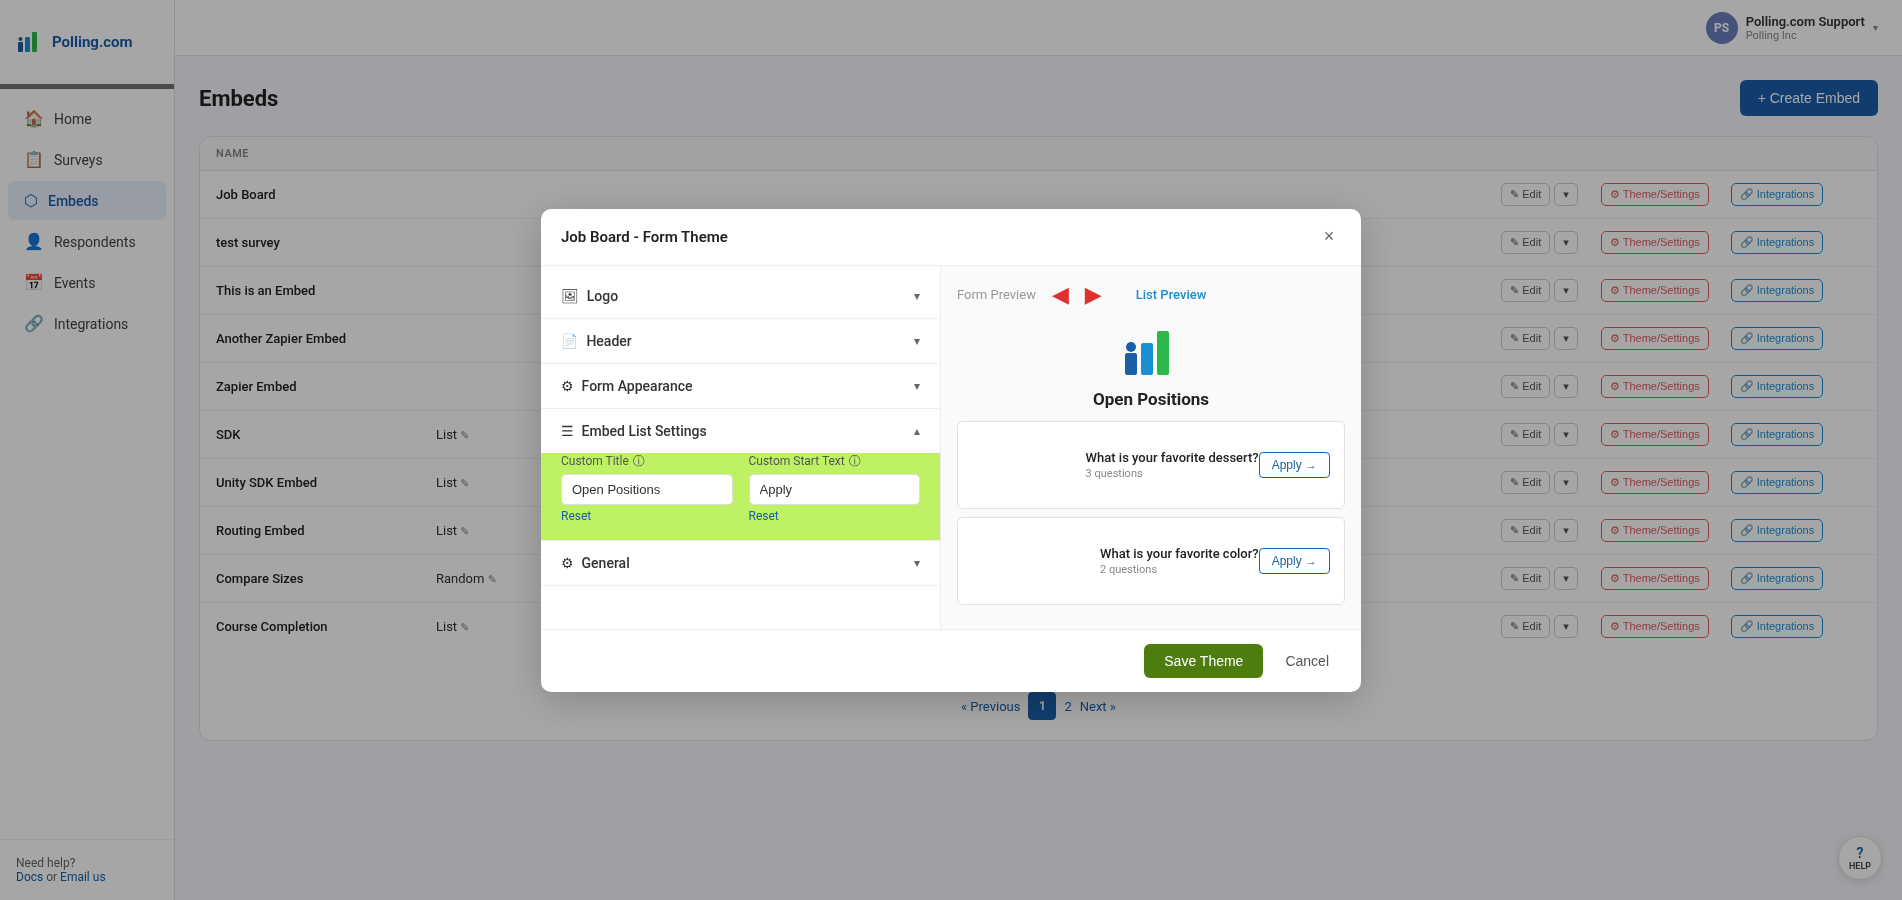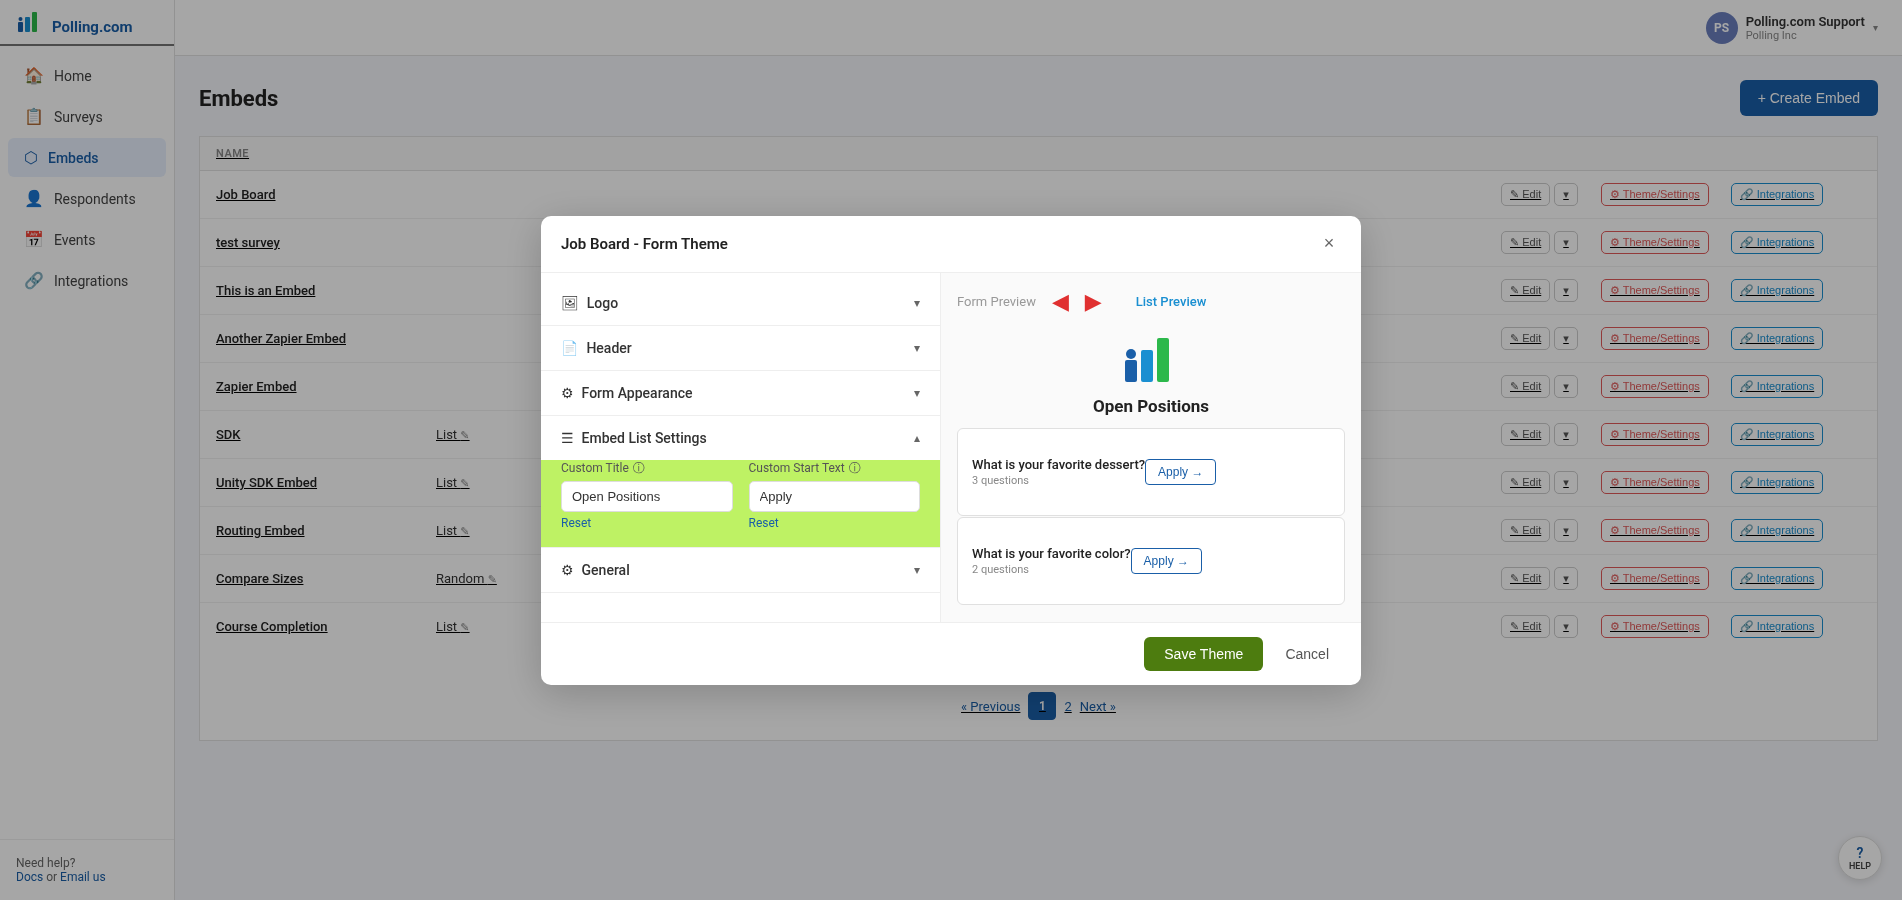--- a/index.html
+++ b/index.html
@@ -1,20 +1,20 @@
 <!DOCTYPE html>
 <html><head>
   <meta charset="utf-8">
   <style>
     * { box-sizing: border-box; margin: 0; padding: 0; }
     body { font-family: -apple-system, BlinkMacSystemFont, 'Segoe UI', Roboto, sans-serif; background: #f0f0f0; display: flex; height: 900px; overflow: hidden; }
 
     
     .sidebar { width: 175px; background: #fff; border-right: 1px solid #e0e0e0; display: flex; flex-direction: column; flex-shrink: 0; }
-    .sidebar-logo { display: flex; align-items: flex-end; gap: 8px; padding: 8px 16px; border-bottom: 2px solid #737373; }
+    .sidebar-logo { display: flex; align-items: center; gap: 8px; padding: 28px 16px; border-bottom: 5px solid #737373; }
     .sidebar-logo-icon { width: 28px; height: 28px; }
     .sidebar-logo-text { font-size: 15px; font-weight: 700; color: #1a5fa8; }
     .sidebar-nav { flex: 1; padding: 8px 0; }
     .nav-item { display: flex; align-items: center; gap: 10px; padding: 10px 16px; cursor: pointer; font-size: 14px; color: #444; border-radius: 6px; margin: 2px 8px; }
     .nav-item.active { background: #e8f0fe; color: #1a5fa8; font-weight: 500; }
     .nav-item-icon { font-size: 16px; color: #666; }
     .nav-item.active .nav-item-icon { color: #1a5fa8; }
     .sidebar-footer { padding: 16px; font-size: 12px; color: #666; border-top: 1px solid #eee; }
     .sidebar-footer a { color: #1a5fa8; text-decoration: none; }
 
@@ -29,21 +29,21 @@
     .topbar-sub { font-size: 11px; color: #888; }
     .topbar-chevron { font-size: 10px; color: #888; }
 
     
     .page-content { flex: 1; overflow-y: auto; padding: 24px; background: #f5f6fa; position: relative; }
     .page-header { display: flex; align-items: center; justify-content: space-between; margin-bottom: 20px; }
     .page-title { font-size: 22px; font-weight: 700; color: #222; }
     .create-btn { background: #1a5fa8; color: #fff; border: none; padding: 10px 18px; border-radius: 6px; font-size: 14px; font-weight: 500; cursor: pointer; display: flex; align-items: center; gap: 6px; }
 
     
-    .table-wrap { background: #fff; border-radius: 0; border: 1px solid #e0e0e0; overflow: hidden; text-decoration: underline; }
+    .table-wrap { background: #fff; border-radius: 12px; border: 1px solid #e0e0e0; overflow: hidden; }
     .table-head { display: grid; grid-template-columns: 220px 120px 80px 80px 1fr 100px 130px 130px; padding: 10px 16px; background: #f9f9f9; border-bottom: 1px solid #e0e0e0; }
     .table-head-cell { font-size: 11px; font-weight: 600; color: #888; text-transform: uppercase; letter-spacing: 0.5px; }
     .table-row { display: grid; grid-template-columns: 220px 120px 80px 80px 1fr 100px 130px 130px; padding: 12px 16px; border-bottom: 1px solid #f0f0f0; align-items: center; }
     .table-row:last-child { border-bottom: none; }
     .table-cell { font-size: 13px; color: #333; }
     .table-cell.name { font-weight: 500; color: #222; }
     .btn-group { display: flex; gap: 4px; }
     .tbl-btn { border: 1px solid; border-radius: 5px; padding: 4px 8px; font-size: 11px; font-weight: 500; cursor: pointer; display: flex; align-items: center; gap: 4px; background: #fff; }
     .tbl-btn.edit-btn { border-color: #ccc; color: #555; }
     .tbl-btn.theme-btn { border-color: #e05a5a; color: #e05a5a; }
@@ -80,21 +80,21 @@
     .form-input { width: 100%; border: 1px solid #ddd; border-radius: 5px; padding: 7px 10px; font-size: 13px; color: #333; outline: none; }
     .form-reset { font-size: 12px; color: #1a5fa8; cursor: pointer; display: inline-block; margin-top: 4px; }
 
     
     .preview-tabs { display: flex; align-items: center; gap: 16px; margin-bottom: 16px; }
     .preview-tab { font-size: 13px; color: #999; cursor: pointer; }
     .preview-tab.active { color: #1a8fd1; font-weight: 500; padding-left: 18px; }
     .preview-logo-area { display: flex; flex-direction: column; align-items: center; margin-bottom: 12px; }
     .preview-logo-icon { width: 60px; height: 60px; margin-bottom: 6px; }
     .preview-logo-title { font-size: 17px; font-weight: 700; color: #222; }
-    .preview-card { background: #fff; border: 1px solid #e0e0e0; border-radius: 6px; padding: 28px 14px; margin-bottom: 1px; display: flex; align-items: center; justify-content: flex-start; }
+    .preview-card { background: #fff; border: 1px solid #e0e0e0; border-radius: 6px; padding: 28px 14px; margin-bottom: 8px; display: flex; align-items: center; justify-content: flex-end; }
     .preview-card-info { }
     .preview-card-title { font-size: 13px; font-weight: 500; color: #222; }
     .preview-card-sub { font-size: 11px; color: #888; margin-top: 2px; }
     .preview-apply-btn { border: 1px solid #1a5fa8; color: #1a5fa8; background: #fff; border-radius: 4px; padding: 5px 12px; font-size: 12px; font-weight: 500; cursor: pointer; display: flex; align-items: center; gap: 4px; }
 
     
     .save-btn { background: #4d7c0f; color: #fff; border: none; padding: 9px 20px; border-radius: 6px; font-size: 14px; font-weight: 500; cursor: pointer; }
     .cancel-btn { background: none; border: none; font-size: 14px; color: #555; cursor: pointer; padding: 9px 12px; }
 
     

